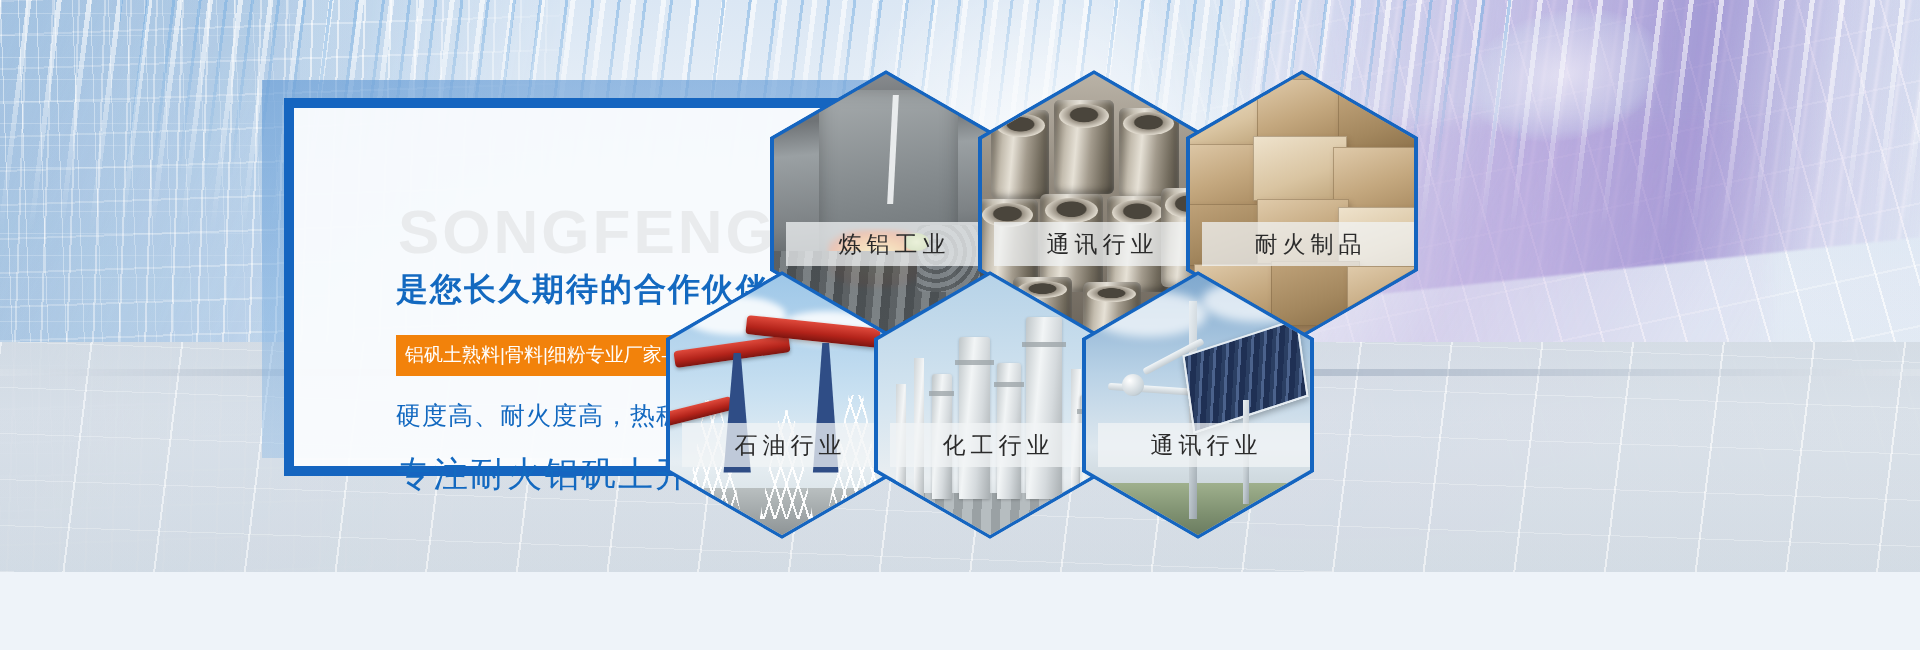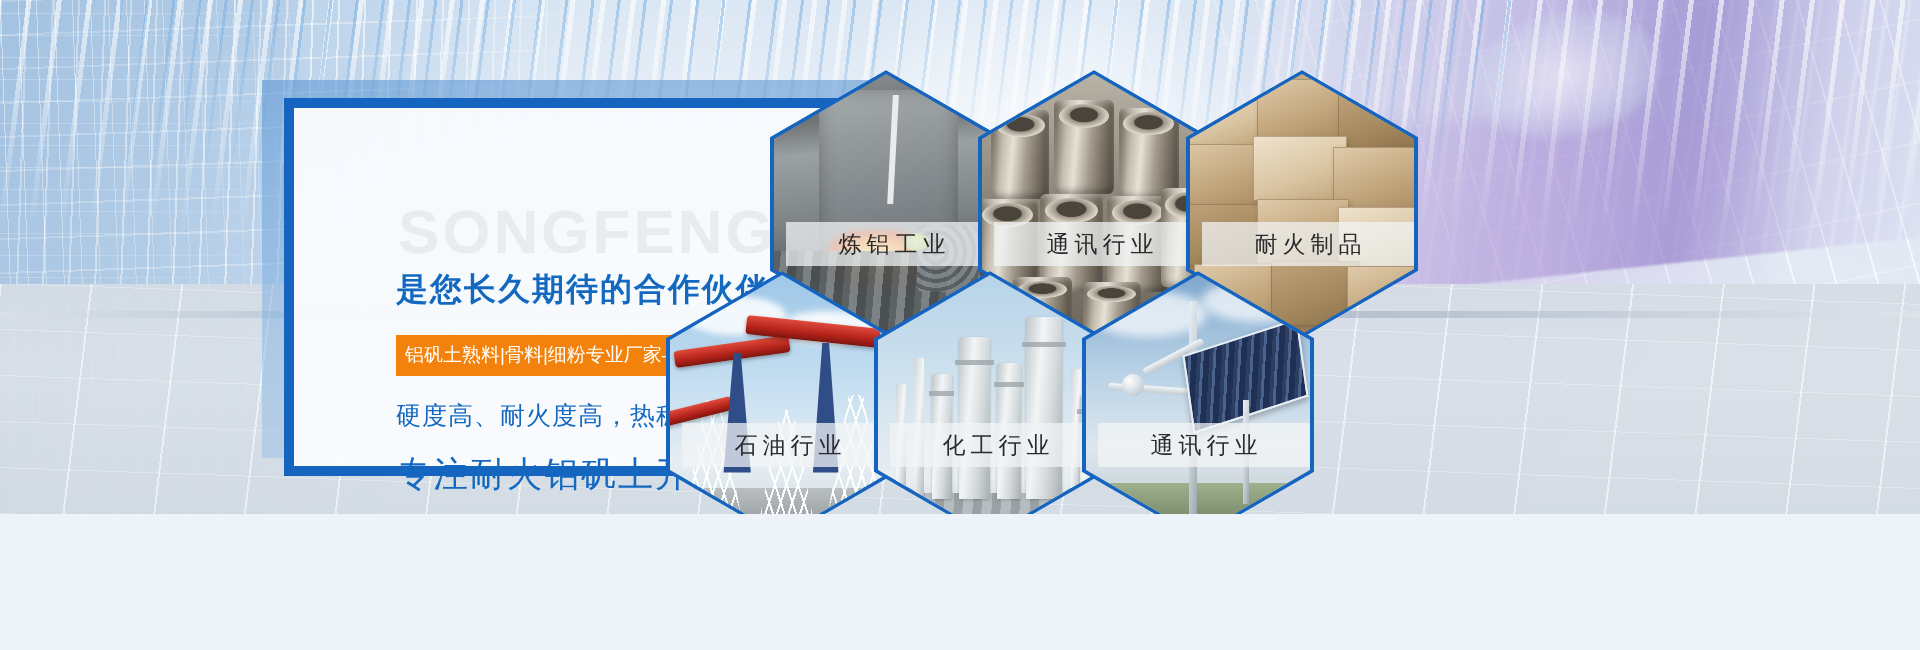--- a/index.html
+++ b/index.html
@@ -4,21 +4,21 @@
 <style>
   * { margin:0; padding:0; box-sizing:border-box; }
   html,body { width:1920px; height:650px; overflow:hidden; }
   body {
     font-family:"Liberation Sans","DejaVu Sans",sans-serif;
     background:#eef3f9;
     position:relative;
   }
 
   
-  #banner { position:absolute; inset:0; width:1920px; height:514px; overflow:hidden; }
+  #banner { position:absolute; inset:0; width:1920px; height:572px; overflow:hidden; }
 
   .bg-base{
     position:absolute; inset:0;
     background:
       linear-gradient(180deg,#dbe7f4 0%,#eaf1f8 28%,#f6f9fc 52%,#eef2f6 72%,#e4e9ee 100%);
   }
   
   .bg-towers{
     position:absolute; left:0; top:0; width:560px; height:650px;
     background:

